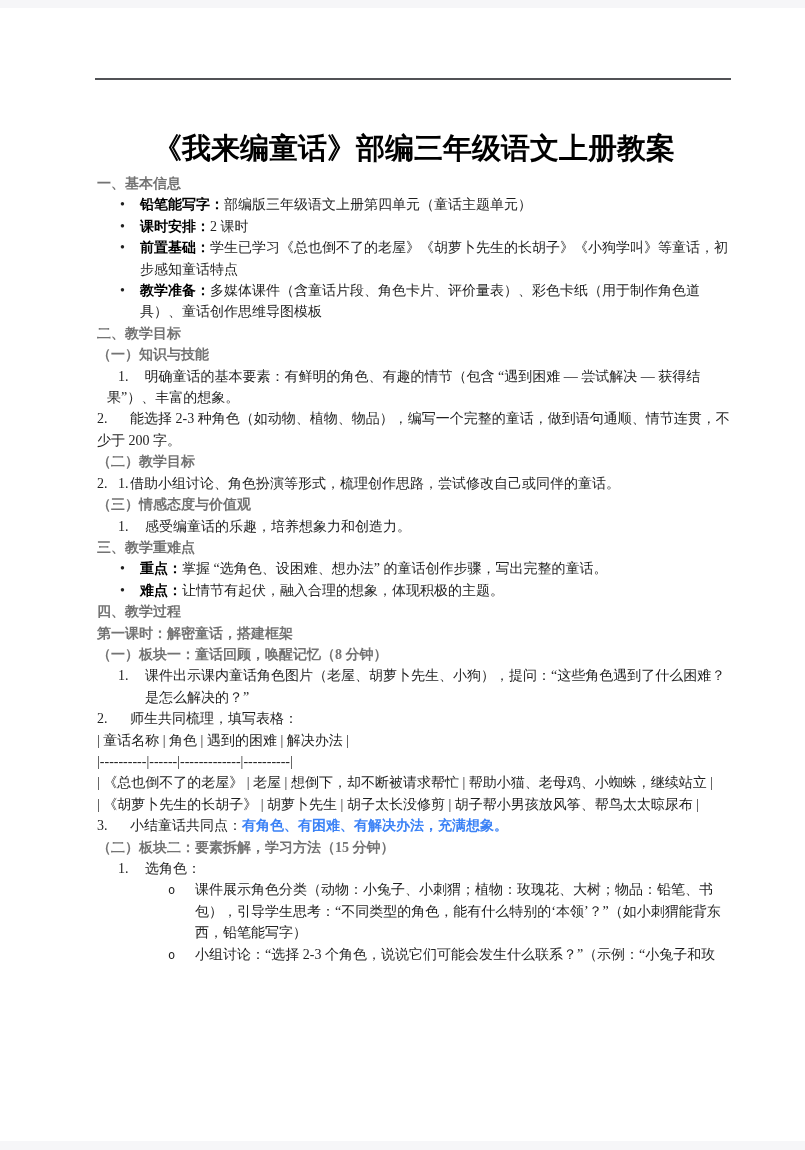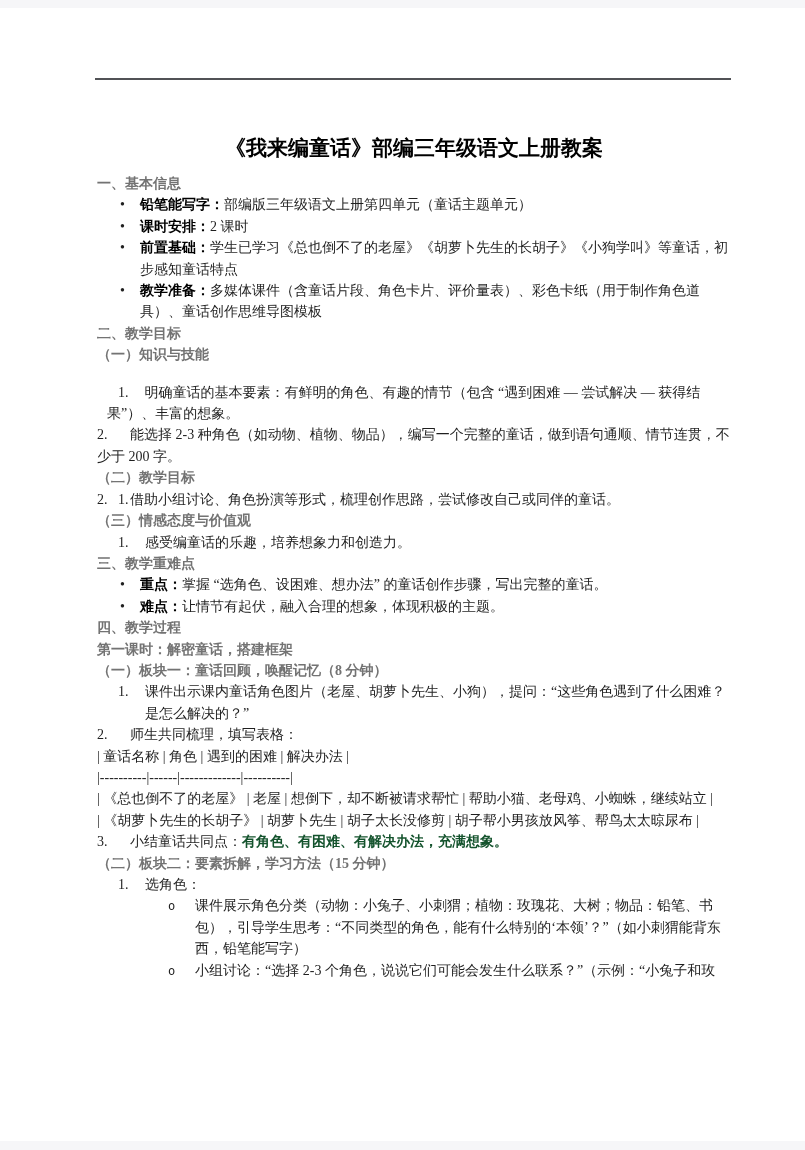--- a/index.html
+++ b/index.html
@@ -12,38 +12,38 @@
   .page{position:relative;width:805px;height:1150px;background:#ffffff;overflow:hidden;}
   .margin-strip{position:absolute;left:0;right:0;background:#f6f6f8;}
   .margin-strip.top{top:0;height:8px;}
   .margin-strip.bottom{bottom:0;height:9px;}
   .header-rule{position:absolute;top:78px;left:95px;width:636px;height:2px;background:#515256;}
   .content{
     position:absolute;left:97px;top:133px;width:634px;
     font-size:14px;line-height:21.4px;color:#1f1f1f;text-align:left;
   }
   .title{
-    margin:0 0 9px 0;font-size:21px;line-height:31px;font-weight:bold;
+    margin:0 0 9px 0;font-size:29px;line-height:31px;font-weight:bold;
     text-align:center;color:#000;
   }
   .h{font-weight:bold;color:#737373;}
   
   .bullet{position:relative;padding-left:43px;}
   .bullet .mark{position:absolute;left:23px;top:0;}
   .bullet .lbl{font-weight:bold;color:#000;}
   
   .ni{position:relative;padding-left:48px;}
   .ni .num{position:absolute;left:21px;top:0;}
   
-  .ni-sm{padding-left:10px;margin-top:16px;}
+  .ni-sm{padding-left:10px;}
   .ni-sm .num-in{margin-left:11px;margin-right:16px;}
   
   .nf{}
   .nf .num{display:inline-block;min-width:33px;}
-  .nf .boldtail{font-weight:bold;color:#14532d;}
+  .nf .boldtail{font-weight:bold;color:#3b82f6;}
   
   .tline{}
   
   .sub{position:relative;padding-left:98px;}
   .sub .mark{position:absolute;left:71px;top:1px;font-size:12px;font-family:"DejaVu Sans Mono",monospace;}
   .oneline{white-space:nowrap;overflow:hidden;}
 </style>
 </head>
 <body>
 

